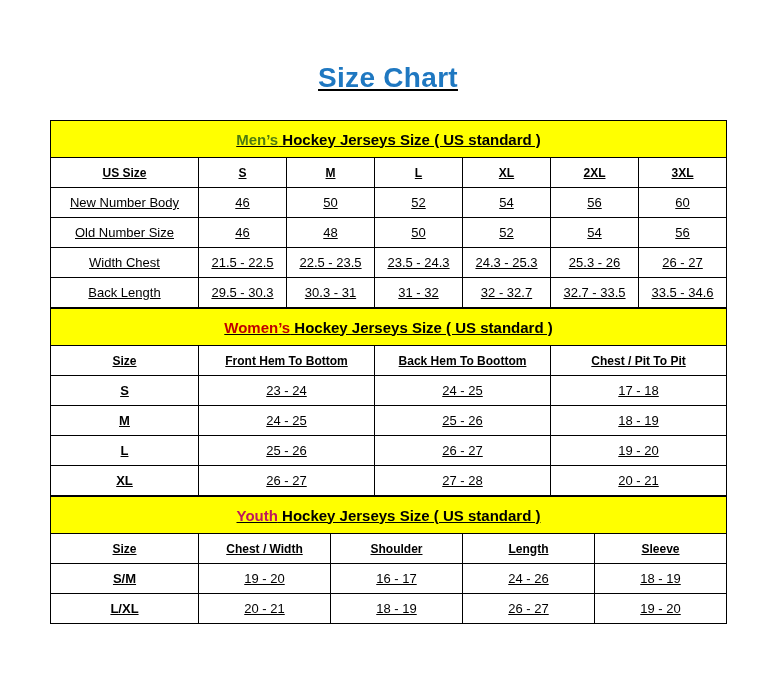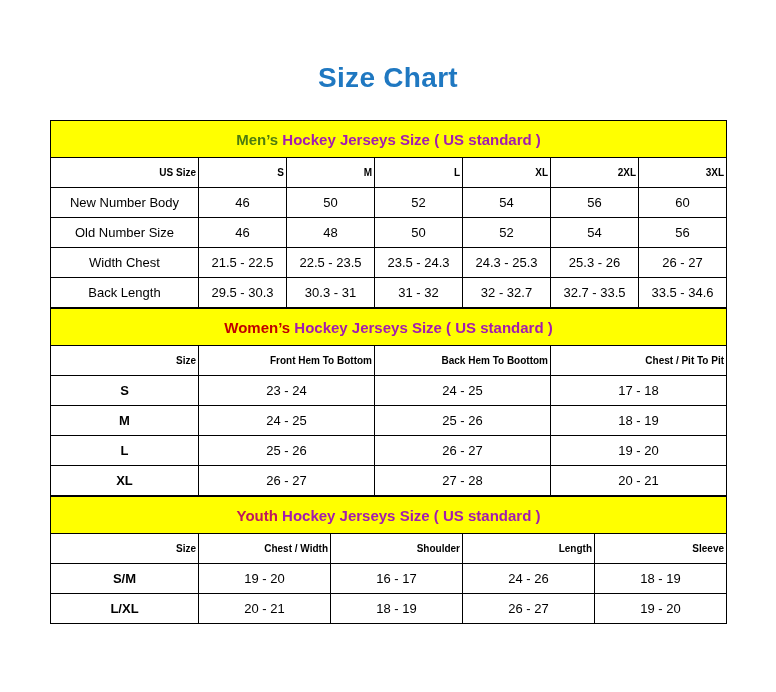--- a/index.html
+++ b/index.html
@@ -12,20 +12,21 @@
     background: #ffffff;
     font-family: "Liberation Sans", sans-serif;
     color: #000000;
     overflow: hidden;
   }
   .page {
     width: 776px;
     height: 692px;
     position: relative;
     box-sizing: border-box;
+    text-decoration: underline;
   }
   .title {
     text-align: center;
     color: #1f78c1;
     font-size: 28px;
     font-weight: bold;
     padding-top: 62px;
     padding-bottom: 0;
     letter-spacing: 0.3px;
   }
@@ -49,25 +50,24 @@
   tr.section-header td {
     background: #ffff00;
     font-weight: bold;
     font-size: 15px;
     height: 30px;
     padding: 3px 2px;
   }
   .hdr-accent-men { color: #4d7c0f; }
   .hdr-accent-women { color: #c00000; }
   .hdr-accent-youth { color: #be185d; text-align: right; }
-  .hdr-rest { color: #a21caf; }
+  .hdr-rest { color: #000000; }
   tr.col-header td {
     font-weight: bold;
-    font-size: 10px;
-    text-align: right;
+    font-size: 12px;
   }
   td.rowlabel {
     font-weight: normal;
   }
   td.rowlabel-bold {
     font-weight: bold;
   }
 </style>
 </head>
 <body>

